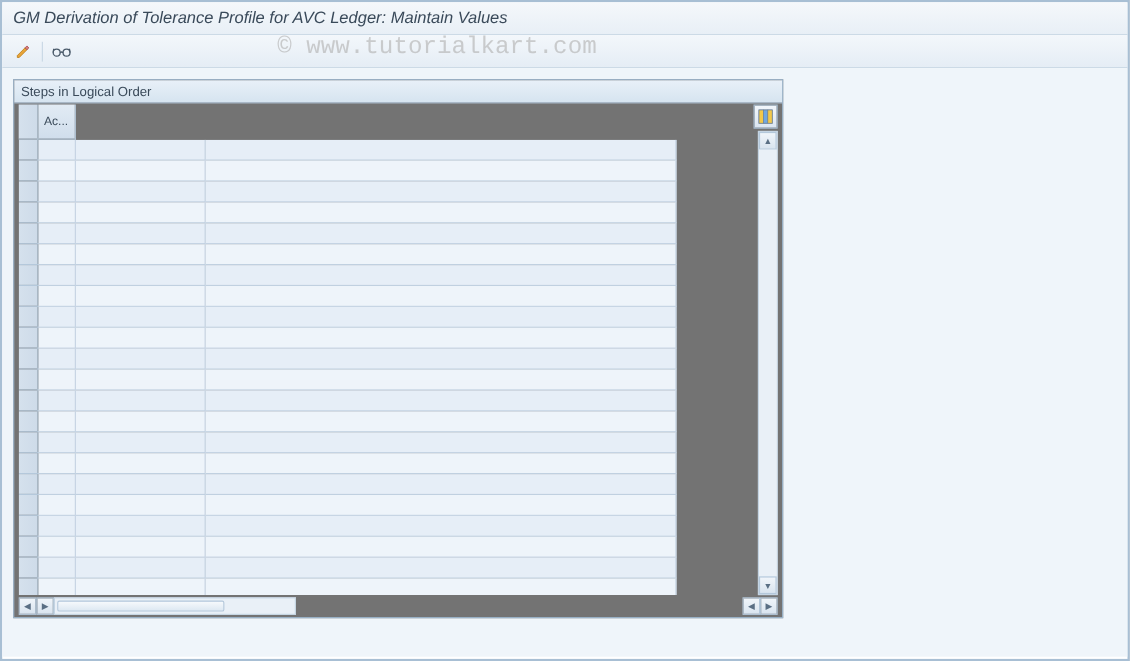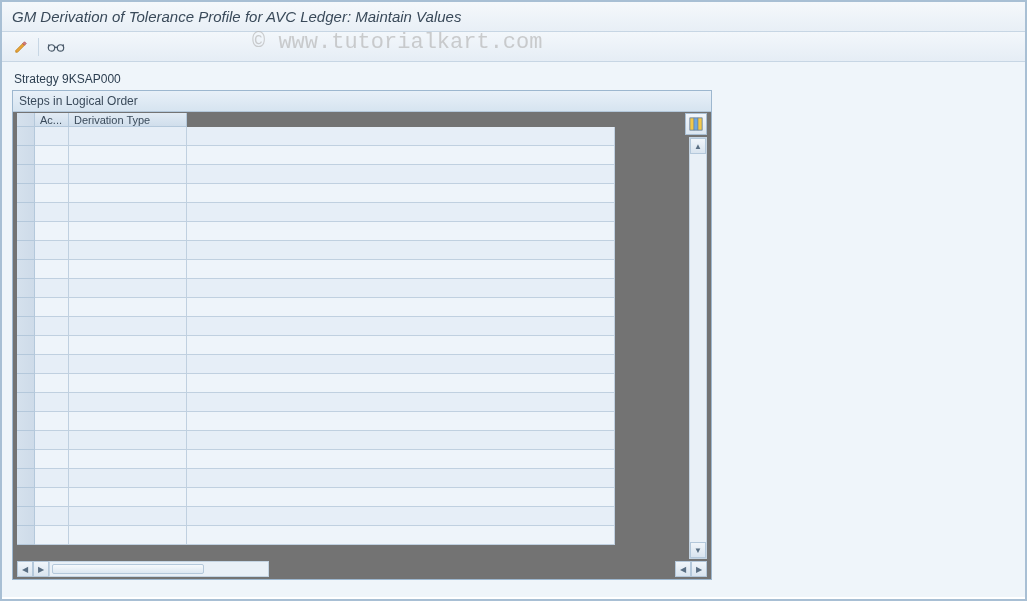--- a/index.html
+++ b/index.html
@@ -78,21 +78,21 @@
       position: absolute;
       top: 22px;
       left: 4px;
       right: 4px;
       bottom: 20px;
       display: flex;
       flex-direction: column;
     }
     .grid-header-row {
       display: flex;
-      height: 14px;
+      height: 32px;
       align-items: stretch;
     }
     .grid-body {
       flex: 1;
       overflow: hidden;
     }
     .grid-row {
       display: flex;
       height: 19px;
       align-items: stretch;
@@ -231,33 +231,28 @@
       <circle cx="5" cy="7" r="3.5" fill="none" stroke="#4a5a6a" stroke-width="1.3"></circle>
       <circle cx="15" cy="7" r="3.5" fill="none" stroke="#4a5a6a" stroke-width="1.3"></circle>
       <path d="M8.5 7 Q10 5.5 11.5 7" fill="none" stroke="#4a5a6a" stroke-width="1.3"></path>
       <path d="M1.5 7 L2 3" fill="none" stroke="#4a5a6a" stroke-width="1.2"></path>
       <path d="M18.5 7 L18 3" fill="none" stroke="#4a5a6a" stroke-width="1.2"></path>
     </svg>
   </span>
 </div>
 
 <div class="content">
-  <div class="strategy-line">
-    <span>Strategy</span>
-    <span>9KSAP000</span>
-  </div>
 
   <div class="panel">
     <div class="panel-header">Steps in Logical Order</div>
 
     <div class="grid-wrap">
       <div class="grid-header-row">
         <div class="rowsel"></div>
         <div class="hcell col-ac">Ac...</div>
-        <div class="hcell col-deriv">Derivation Type</div>
       </div>
       <div class="grid-body" id="grid-body">
           <div class="grid-row">
             <div class="rowsel"></div>
             <div class="cell col-ac"></div>
             <div class="cell col-deriv"></div>
             <div class="cell col-desc"></div>
           </div>
           <div class="grid-row">
             <div class="rowsel"></div>

